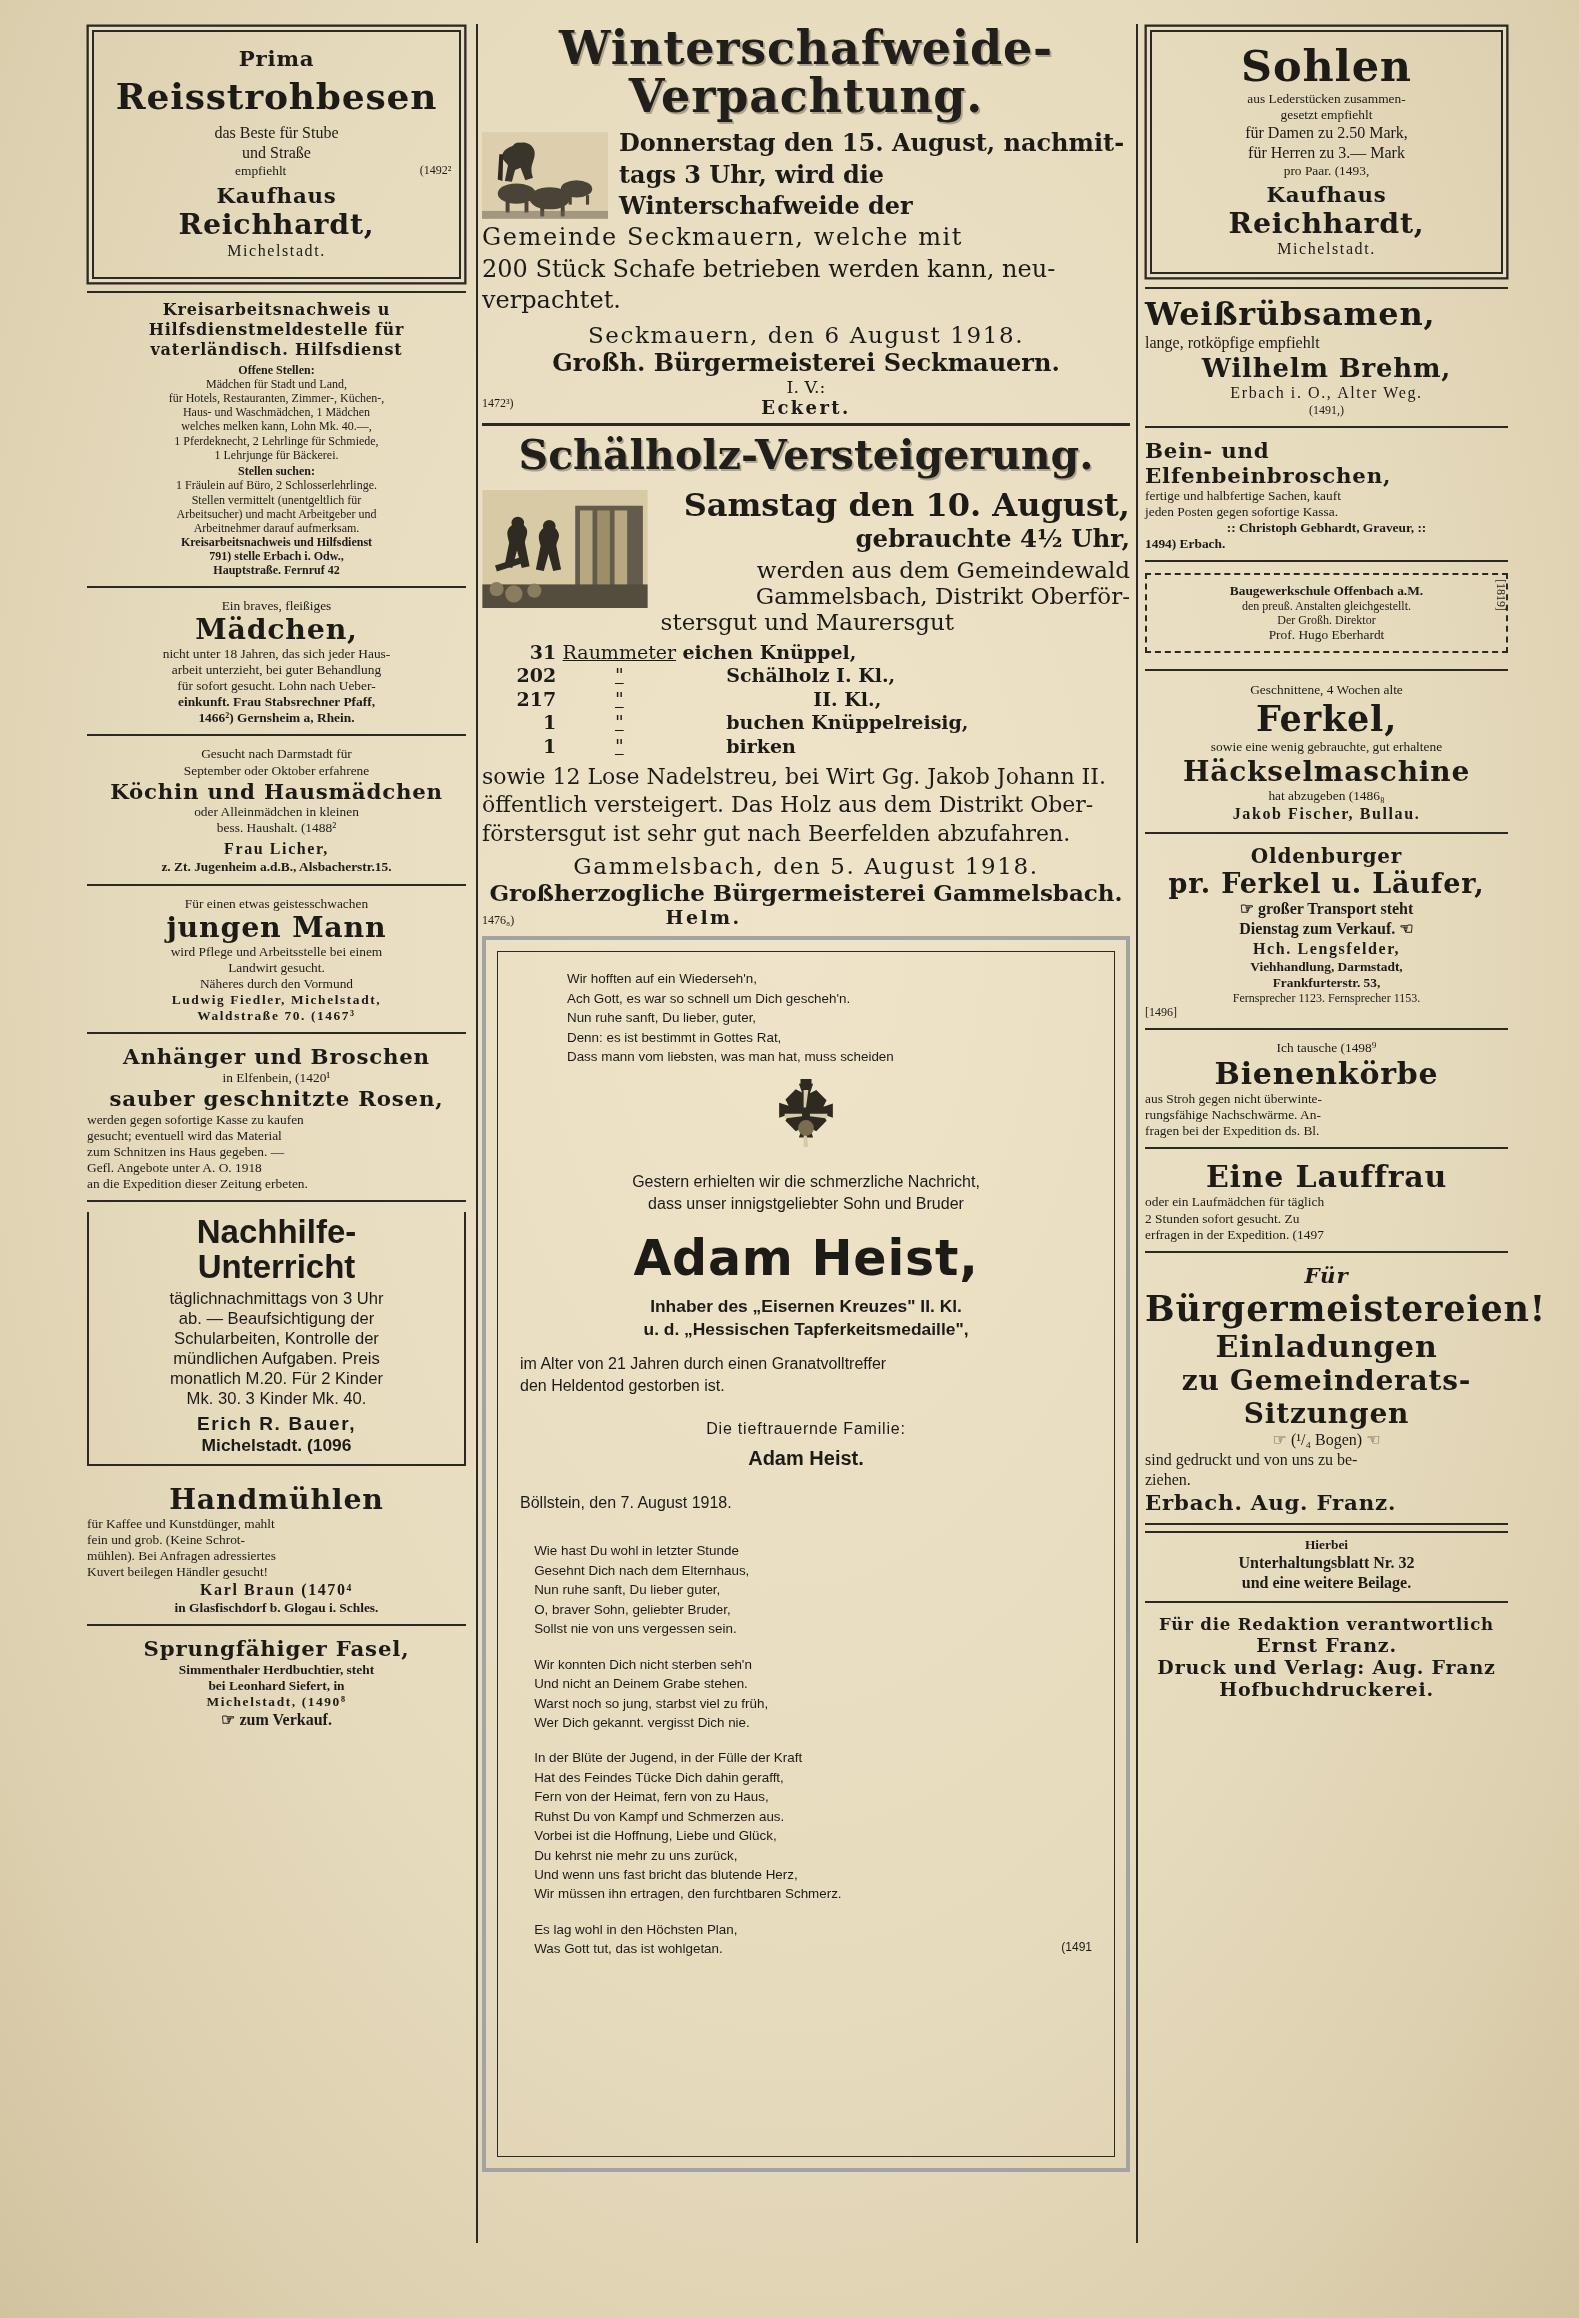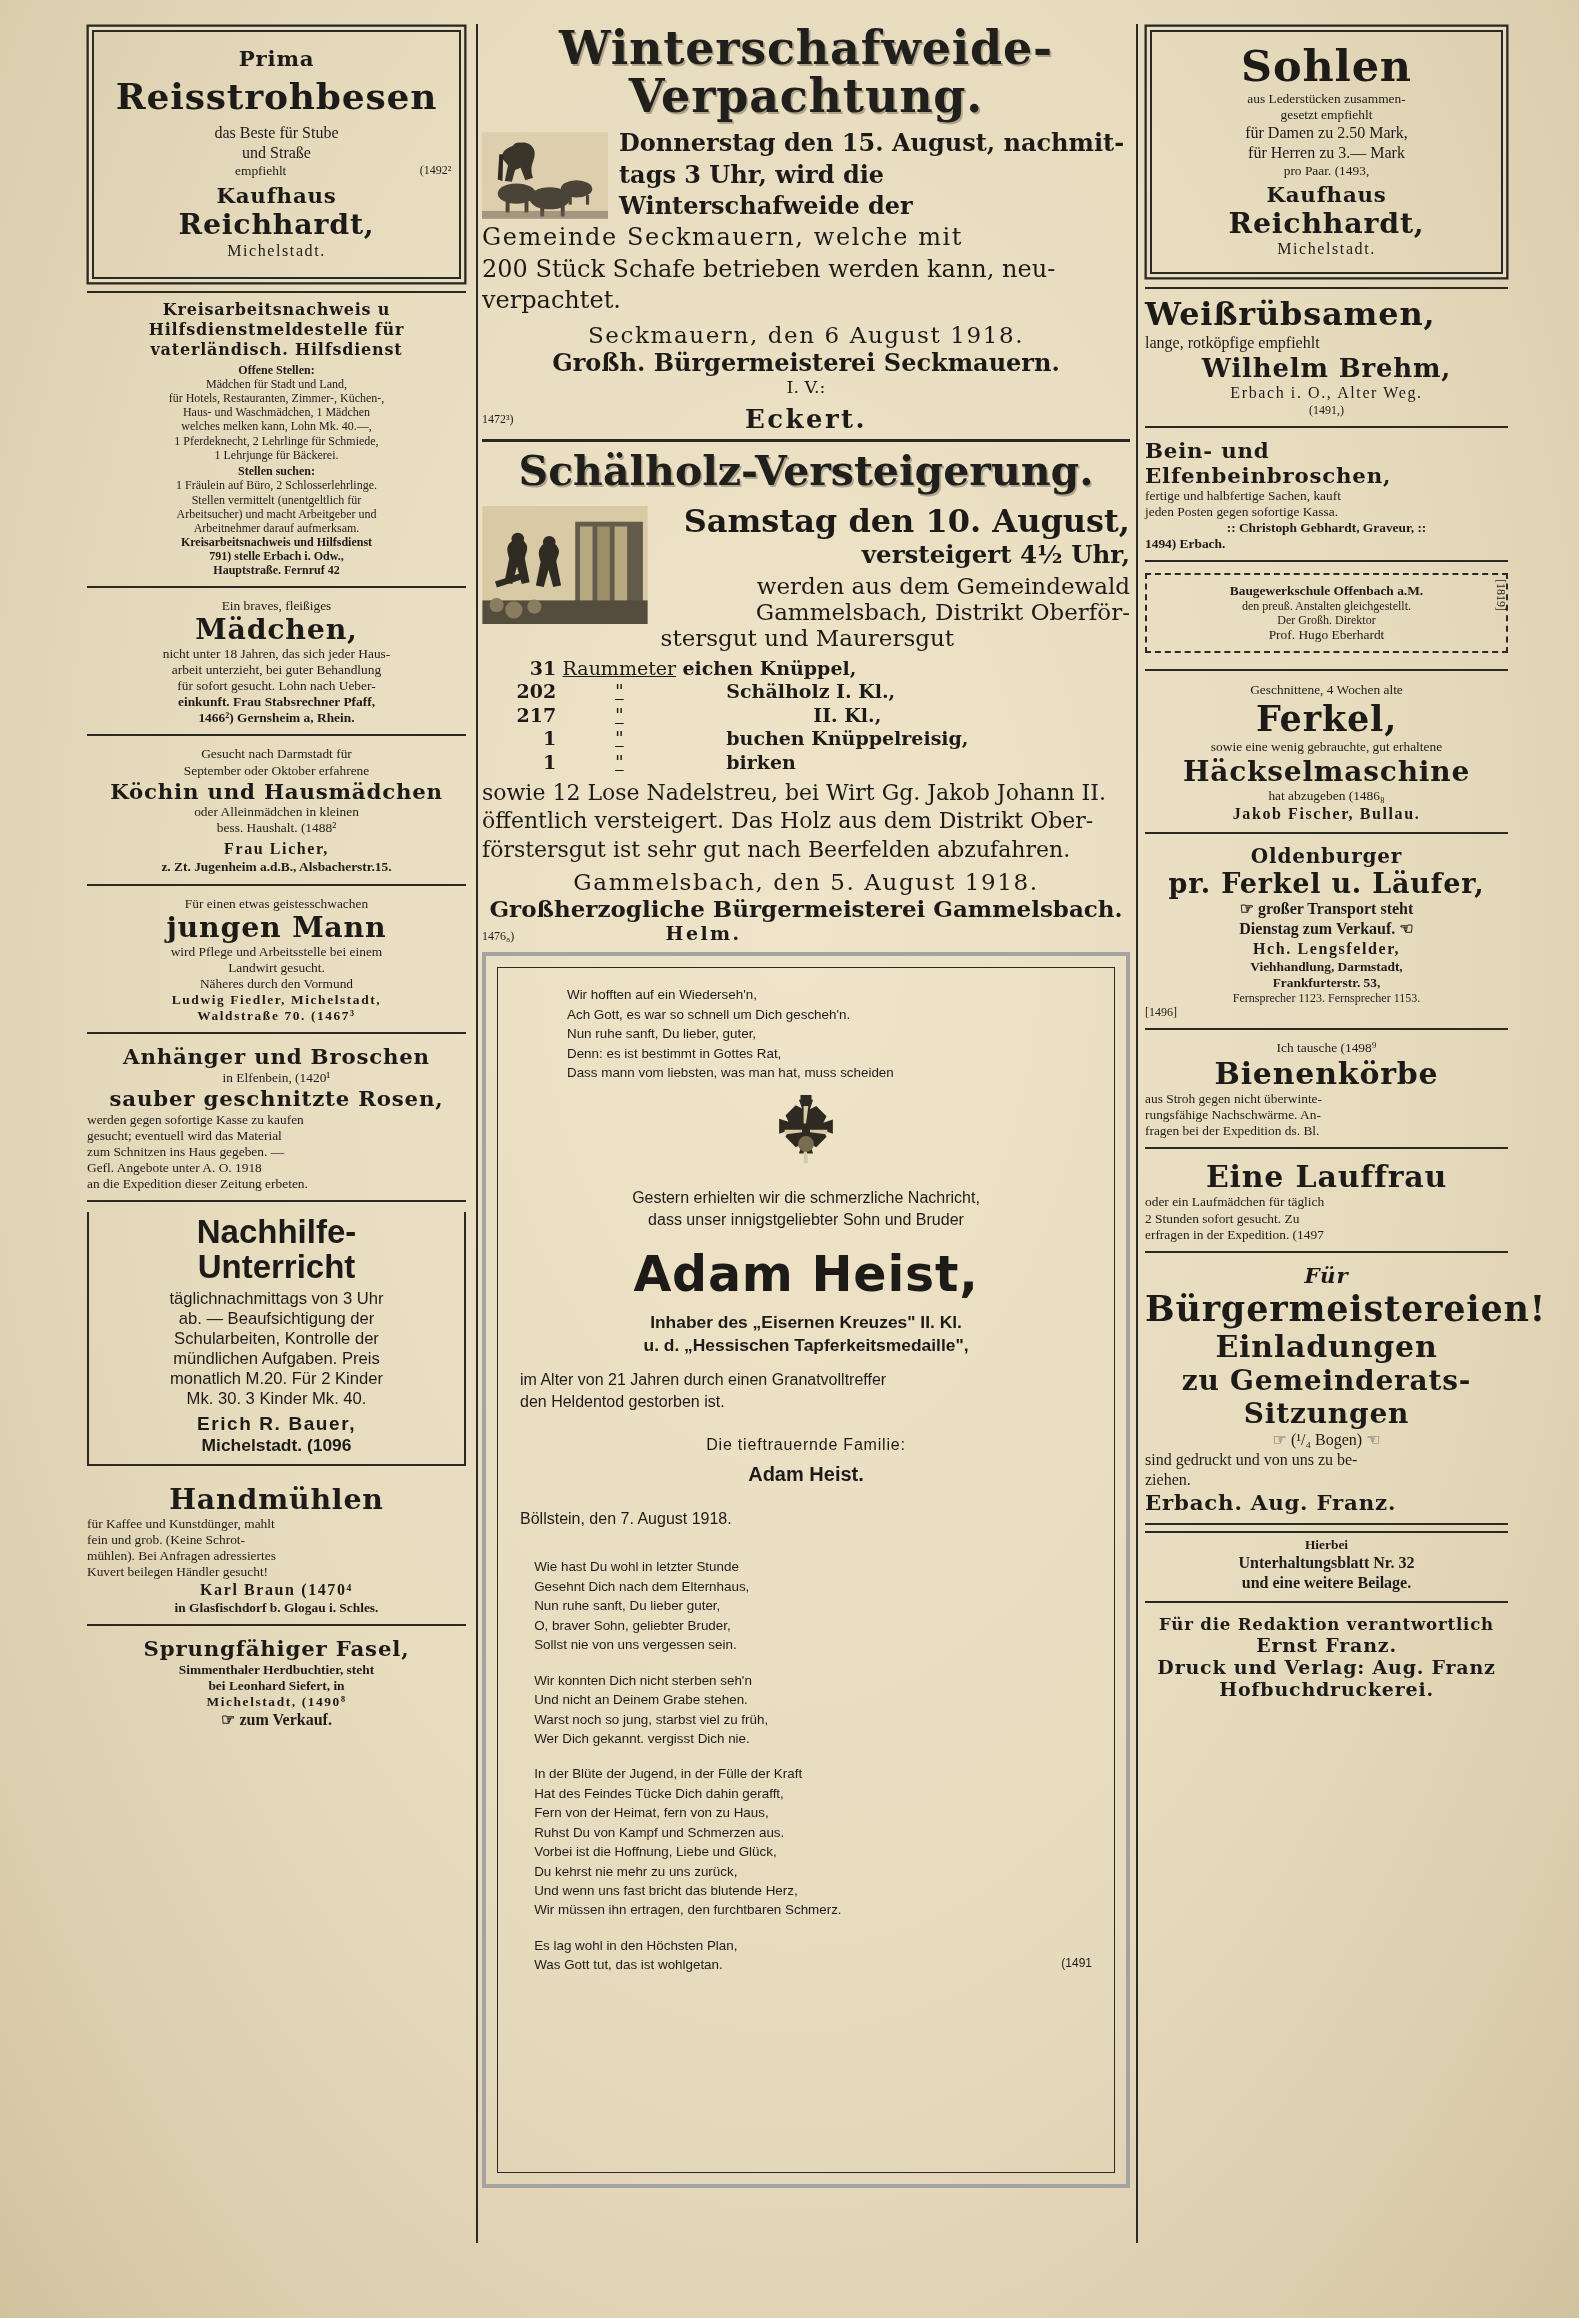--- a/index.html
+++ b/index.html
@@ -307,21 +307,21 @@
 
       <div class="fr b" style="font-size:24px;line-height:1.32;">Donnerstag den 15. August, nachmit-</div>
       <div class="fr b" style="font-size:24px;line-height:1.32;">tags 3 Uhr, wird die Winterschafweide der</div>
       <div class="fr" style="font-size:24px;line-height:1.32;letter-spacing:1.6px;">Gemeinde Seckmauern, welche mit</div>
       <div class="fr" style="font-size:24px;line-height:1.32;">200 Stück Schafe betrieben werden kann, neu-</div>
       <div class="cl"></div>
       <div class="fr" style="font-size:24px;line-height:1.32;">verpachtet.</div>
       <div class="fr c" style="font-size:23px;letter-spacing:1.6px;margin-top:4.7px;">Seckmauern, den 6 August 1918.</div>
       <div class="fr c b" style="font-size:24px;">Großh. Bürgermeisterei Seckmauern.</div>
       <div class="fr c" style="font-size:17.4px;">I. V.:</div>
-      <div class="fr c b" style="font-size:26px;letter-spacing:2.4px;margin-top:7px;">Eckert.</div>
+      <div class="fr c b" style="font-size:18px;letter-spacing:2.4px;">Eckert.</div>
       <div class="idx" style="margin-top:-22px;">1472³)</div>
     </div>
 
     <div class="rule-thick"></div>
 
     <div>
       <div class="mainhead2 hdr-shadow" style="margin-bottom:8px;">Schälholz-Versteigerung.</div>
 
       <svg class="logger" viewBox="0 0 210 150">
         <rect x="0" y="0" width="210" height="150" fill="#d9caa6"></rect>
@@ -342,21 +342,21 @@
           <rect x="0" y="120" width="210" height="30"></rect>
         </g>
         <g fill="#8a7c5e">
           <circle cx="18" cy="126" r="9"></circle>
           <circle cx="40" cy="132" r="11"></circle>
           <circle cx="66" cy="128" r="9"></circle>
         </g>
       </svg>
 
       <div class="fr b" style="font-size:32px;text-align:right;">Samstag den 10. August,</div>
-      <div class="fr b" style="font-size:24.5px;text-align:right;">versteigert 4½ Uhr,</div>
+      <div class="fr b" style="font-size:24.5px;text-align:right;">gebrauchte 4½ Uhr,</div>
       <div class="fr" style="font-size:23px;text-align:right;margin-top:4.7px;">werden aus dem Gemeindewald</div>
       <div class="fr" style="font-size:23px;text-align:right;">Gammelsbach, Distrikt Oberför-</div>
       <div class="fr" style="font-size:23px;">stersgut und Maurersgut</div>
       <div class="cl"></div>
 
       <table class="tbl" style="margin:4.7px 0 4.7px 0;">
         <tbody>
             <tr>
           <td class="n">31</td>
           <td class="u">Raummeter</td>

